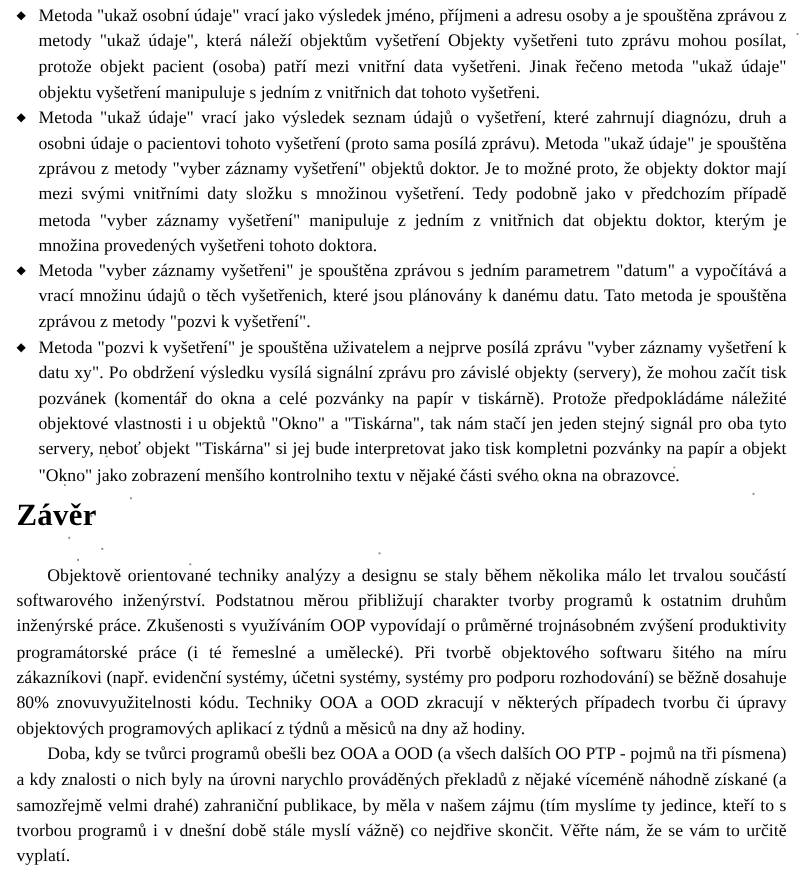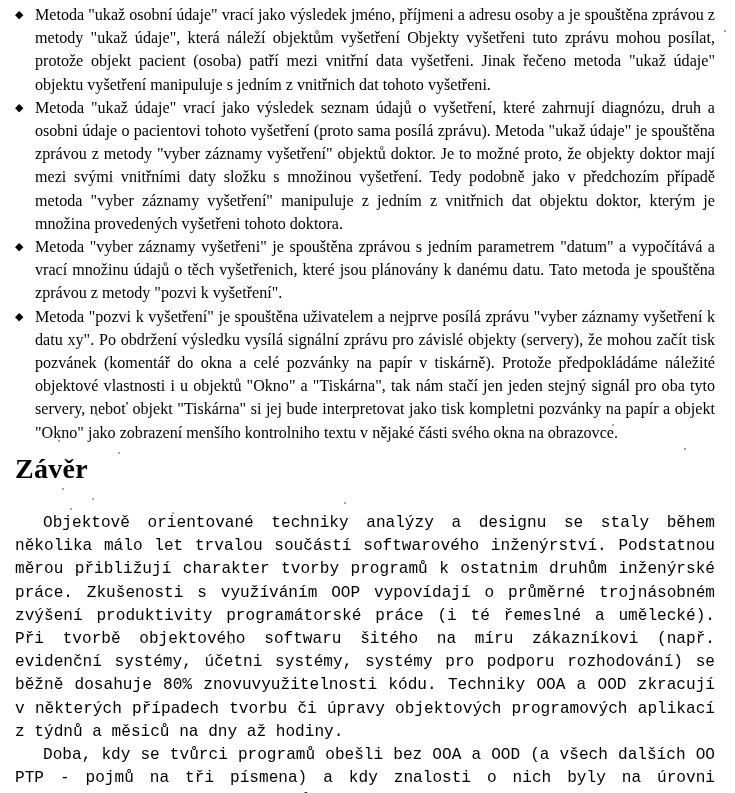--- a/index.html
+++ b/index.html
@@ -84,21 +84,20 @@
     box-sizing: border-box;
   }
 
   .conclusion p {
     margin: 0;
     text-indent: 28px;
     text-align: justify;
     text-justify: inter-word;
     font-size: 16.1px;
     line-height: 23.2px;
-    font-family: Liberation Mono, monospace;
   }
 
   
   .speckles {
     position: absolute;
     inset: 0;
     pointer-events: none;
   }
   .speckles i {
     position: absolute;

